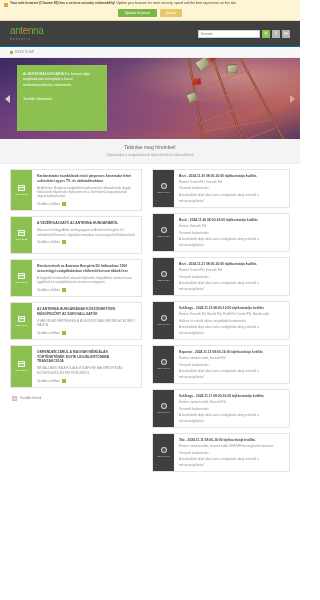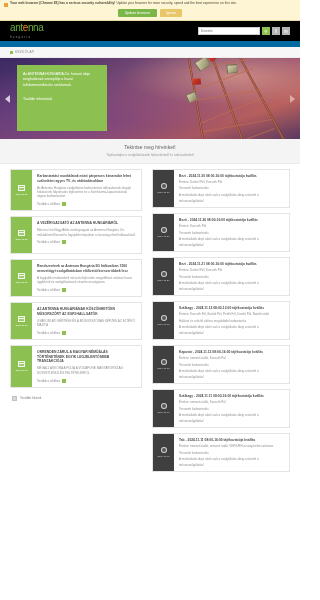--- a/index.html
+++ b/index.html
@@ -56,26 +56,26 @@
     background: #e8c66a;
     color: #ffffff;
     font-size: 3.6px;
     padding: 2px 6px;
     border: none;
     border-radius: 1px;
   }
 
   
   .site-header {
-    background: #000000;
+    background: #404040;
     height: 26px;
     display: flex;
     align-items: center;
     padding: 0 10px;
-    border-bottom: 6px solid #0369a1;
+    border-bottom: 1px solid #0369a1;
   }
   .logo-wrap { display: flex; flex-direction: column; }
   .logo-main {
     font-size: 10px;
     letter-spacing: -0.4px;
     line-height: 1;
     font-weight: normal;
     color: #6aab3f;
   }
   .logo-main .o1 { color: #f08020; }

